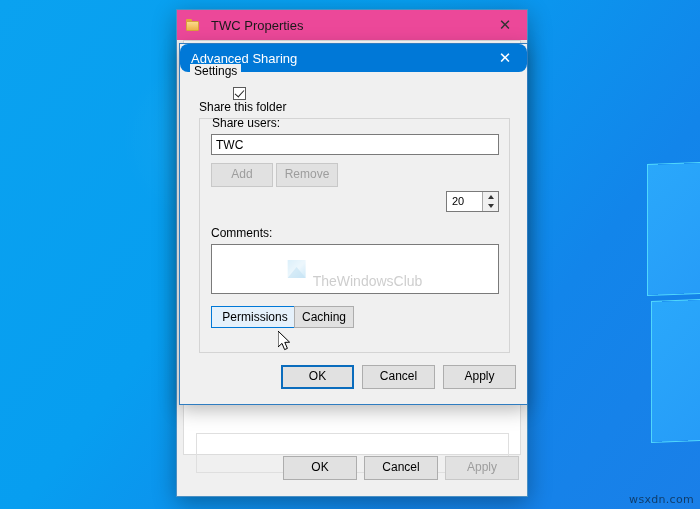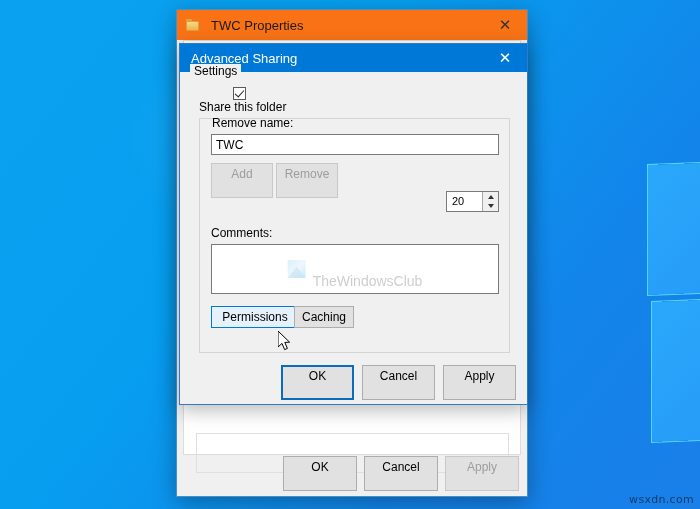--- a/index.html
+++ b/index.html
@@ -68,21 +68,21 @@
     top: 9px;
     width: 352px;
     height: 488px;
     background: #f0f0f0;
     border: 1px solid #4a90c4;
     box-shadow: 0 6px 22px rgba(0, 0, 0, 0.32);
     box-sizing: border-box;
   }
   #props-titlebar {
     height: 30px;
-    background: #f97316;
+    background: #ec4899;
     display: flex;
     align-items: center;
     position: relative;
   }
   #props-folder-icon {
     width: 15px;
     height: 13px;
     margin-left: 9px;
     position: relative;
   }
@@ -149,21 +149,21 @@
     height: 56px;
   }
 
   
   .btn {
     background: #e1e1e1;
     border: 1px solid #adadad;
     color: #000;
     font-family: "Liberation Sans", sans-serif;
     font-size: 12px;
-    height: 35px;
+    height: 24px;
     line-height: 21px;
     text-align: center;
     box-sizing: border-box;
     padding: 0;
     cursor: default;
     display: inline-block;
   }
   .btn.disabled {
     color: #9d9d9d;
     background: #e1e1e1;
@@ -193,20 +193,21 @@
     border: 1px solid #2f7cc0;
     box-sizing: border-box;
     box-shadow: 0 5px 18px rgba(0, 0, 0, 0.28);
   }
   #adv-titlebar {
     height: 28px;
     background: #0078d7;
     position: relative;
     display: flex;
     align-items: center;
+    border-radius: 8px;
   }
   #adv-title {
     margin-left: 11px;
     color: #ffffff;
     font-size: 13px;
   }
   #adv-close {
     position: absolute;
     right: 0; top: 0;
     width: 44px; height: 28px;
@@ -452,21 +453,21 @@
   <div id="adv-body">
 
     <div id="share-folder-row">
       <div class="checkbox"></div>
       <span id="share-folder-label">Share this folder</span>
     </div>
 
     <div id="settings-group"></div>
     <div id="settings-legend">Settings</div>
 
-    <div class="field-label" id="share-name-label">Remove name:</div>
+    <div class="field-label" id="share-name-label">Share users:</div>
     <input id="share-name-input" type="text" value="TWC" style="">
 
     <div class="btn disabled" id="add-btn">Add</div>
     <div class="btn disabled" id="remove-btn">Remove</div>
 
     <div id="limit-spinner">
       <input id="limit-value" type="text" value="20" style="">
       <div id="spin-buttons">
         <div class="spin spin-up"></div>
         <div class="spin spin-down"></div>

